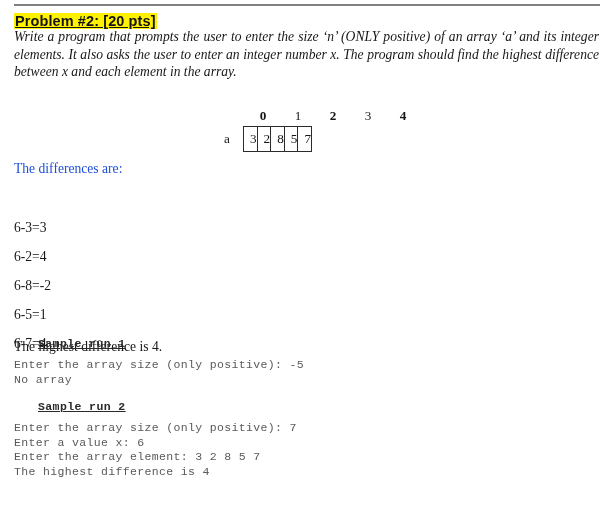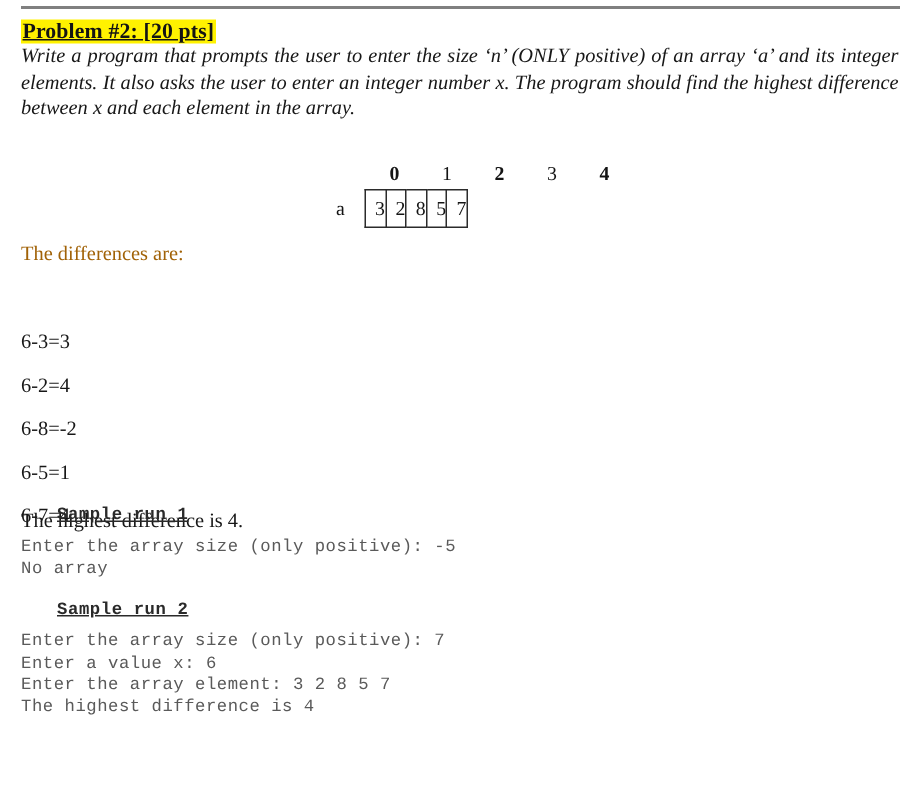--- a/index.html
+++ b/index.html
@@ -30,21 +30,21 @@
     background: #808080;
   }
   .title-wrap {
     position: absolute;
     left: 14px;
     top: 12px;
   }
   .title {
     display: inline;
     background: #fff200;
-    font-family: Liberation Serif, serif;
+    font-family: Liberation Sans, sans-serif;
     font-weight: bold;
     font-size: 14.5px;
     line-height: 17px;
     text-decoration: underline;
     color: #141414;
     letter-spacing: 0.1px;
     padding: 0 1px;
   }
   .body-para {
     position: absolute;
@@ -117,21 +117,21 @@
     vertical-align: middle;
     font-family: "Liberation Serif", "DejaVu Serif", serif;
   }
 
   
   .diff-intro {
     position: absolute;
     left: 14px;
     top: 161px;
     font-size: 13.6px;
-    color: #a16207;
+    color: #1d4ed8;
   }
   .diff-list {
     position: absolute;
     left: 14px;
     top: 188px;
     margin-top: 32px;
   }
   .diff-item {
     font-size: 13.6px;
     line-height: 16px;

